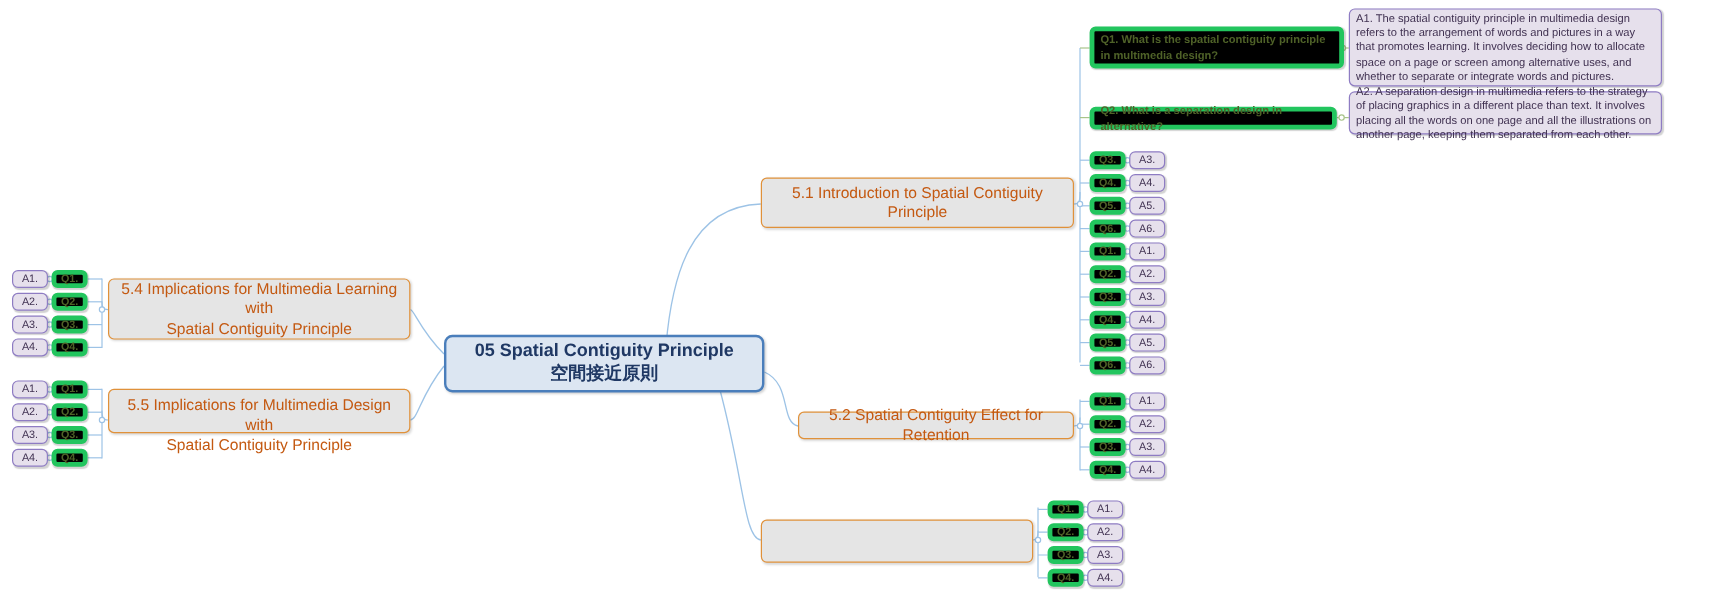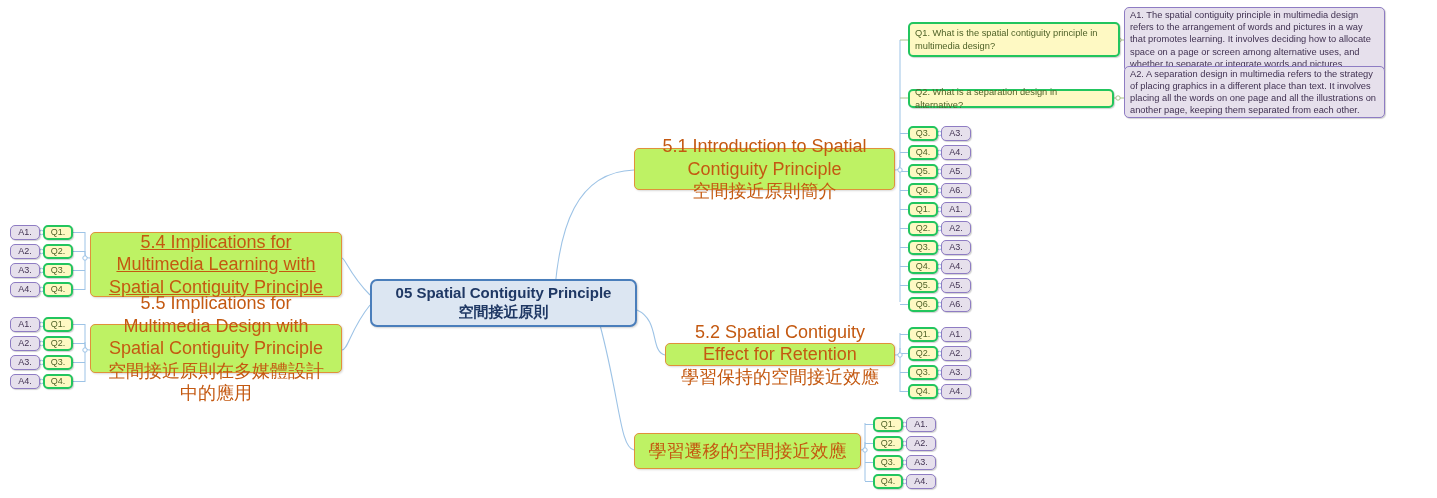--- a/index.html
+++ b/index.html
@@ -51,35 +51,36 @@
     font-weight: bold;
     font-size: 15px;
     padding: 6px 14px;
     box-shadow: 1px 1px 2px rgba(0,0,0,0.18);
   }
   .node.central .line2 { font-size: 15px; }
 
   
   .node.branch {
     border: 1px solid #e0913a;
-    background: #bef264;
+    background: #e5e5e5;
     color: #c45911;
-    font-size: 18px;
+    font-size: 13px;
     padding: 5px 10px;
     box-shadow: 1px 1px 2px rgba(0,0,0,0.15);
   }
 
   
   .node.qnode {
-    border: 2px solid #22c55e;
-    background: #fef9c3;
+    border: 4px solid #22c55e;
+    background: #000000;
     color: #4f6228;
     font-size: 9.5px;
     padding: 2px 4px;
     box-shadow: 1px 1px 1px rgba(0,0,0,0.18);
+    font-weight: bold;
   }
   
   .node.anode {
     border: 1px solid #8e7cc3;
     background: #e6e0ec;
     color: #403151;
     font-size: 9.5px;
     padding: 2px 4px;
     box-shadow: 1px 1px 1px rgba(0,0,0,0.18);
   }
@@ -247,56 +248,52 @@
       </g>
   </svg>
 
   <div class="node central" style="left:370px; top:279px; width:267px; height:48px;">
     <span class="line1">05 Spatial Contiguity Principle</span>
     <span class="line2">空間接近原則</span>
   </div>
 
   <div class="node branch" style="left:634px; top:148px; width:261px; height:42px;">
     <span class="line1">5.1 Introduction to Spatial Contiguity Principle</span>
-    <span class="line2">空間接近原則簡介</span>
   </div>
 
   <div class="node branch" style="left:665px; top:343px; width:230px; height:23px;">
     <span class="line1">5.2 Spatial Contiguity Effect for Retention</span>
-    <span class="line2">學習保持的空間接近效應</span>
   </div>
 
   <div class="node branch" style="left:634px; top:433px; width:227px; height:36px;">
-    <span class="line2">學習遷移的空間接近效應</span>
-  </div>
-
-  <div class="node branch" style="left:90px; top:232px; width:252px; height:65px;text-decoration:underline;">
+  </div>
+
+  <div class="node branch" style="left:90px; top:232px; width:252px; height:51px;">
     <span class="line1">5.4 Implications for Multimedia Learning with</span>
     <span class="line1">Spatial Contiguity Principle</span>
   </div>
 
-  <div class="node branch" style="left:90px; top:324px; width:252px; height:49px;">
+  <div class="node branch" style="left:90px; top:324px; width:252px; height:37px;justify-content:space-between;">
     <span class="line1">5.5 Implications for Multimedia Design with</span>
     <span class="line1">Spatial Contiguity Principle</span>
-    <span class="line2">空間接近原則在多媒體設計中的應用</span>
   </div>
 
   <div class="node qnode bubble" style="left:908px; top:22px; width:212px; height:35px;">
     <span class="line1">Q1. What is the spatial contiguity principle in multimedia design?</span>
   </div>
 
   <div class="node anode bubble" style="left:1124px; top:7px; width:261px; height:65px;">
     <span class="line1">A1. The spatial contiguity principle in multimedia design refers to the arrangement of words and pictures in a way that promotes learning. It involves deciding how to allocate space on a page or screen among alternative uses, and whether to separate or integrate words and pictures.</span>
   </div>
 
   <div class="node qnode bubble" style="left:908px; top:89px; width:206px; height:19px;">
     <span class="line1">Q2. What is a separation design in alternative?</span>
   </div>
 
-  <div class="node anode bubble" style="left:1124px; top:66px; width:261px; height:52px;">
+  <div class="node anode bubble" style="left:1124px; top:76px; width:261px; height:36px;">
     <span class="line1">A2. A separation design in multimedia refers to the strategy of placing graphics in a different place than text. It involves placing all the words on one page and all the illustrations on another page, keeping them separated from each other.</span>
   </div>
 
   <div id="chip-layer">
       <div class="node chip qnode" style="left: 908px; top: 126px;">
         <span>Q3.</span>
       </div>
       <div class="node chip anode" style="left: 941px; top: 126px;">
         <span>A3.</span>
       </div>

